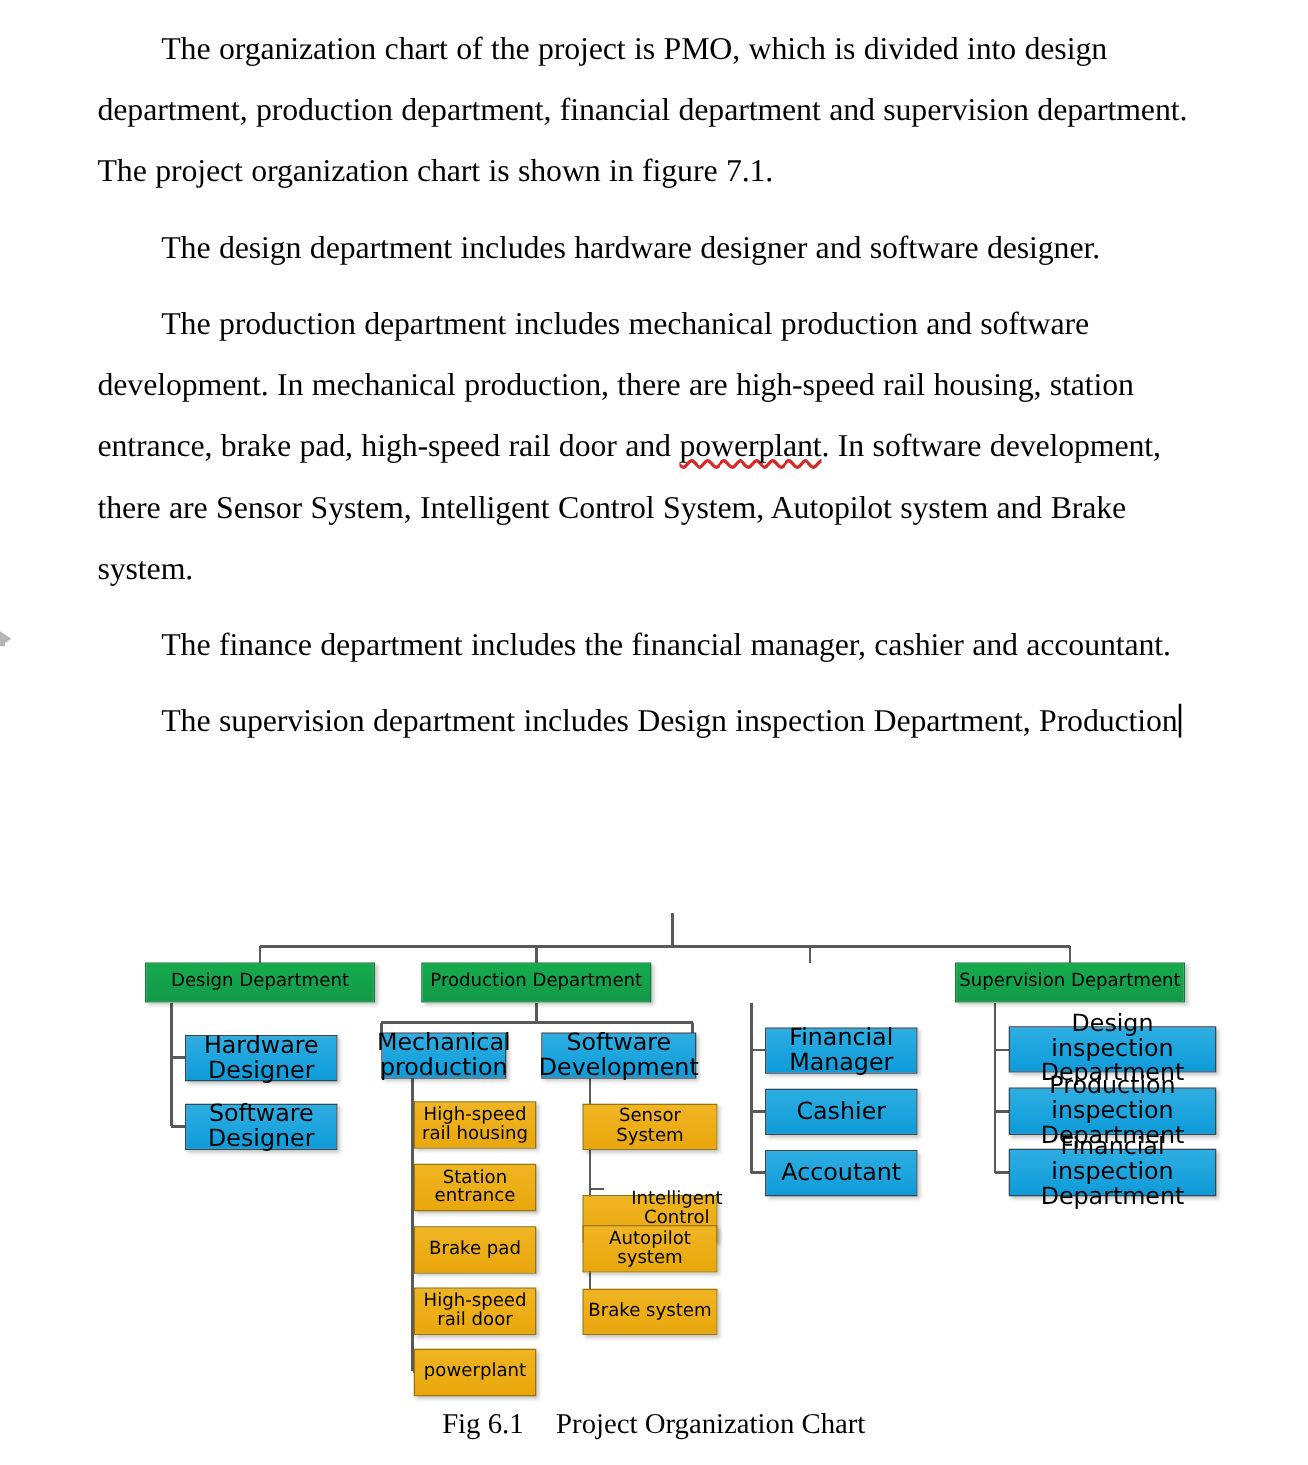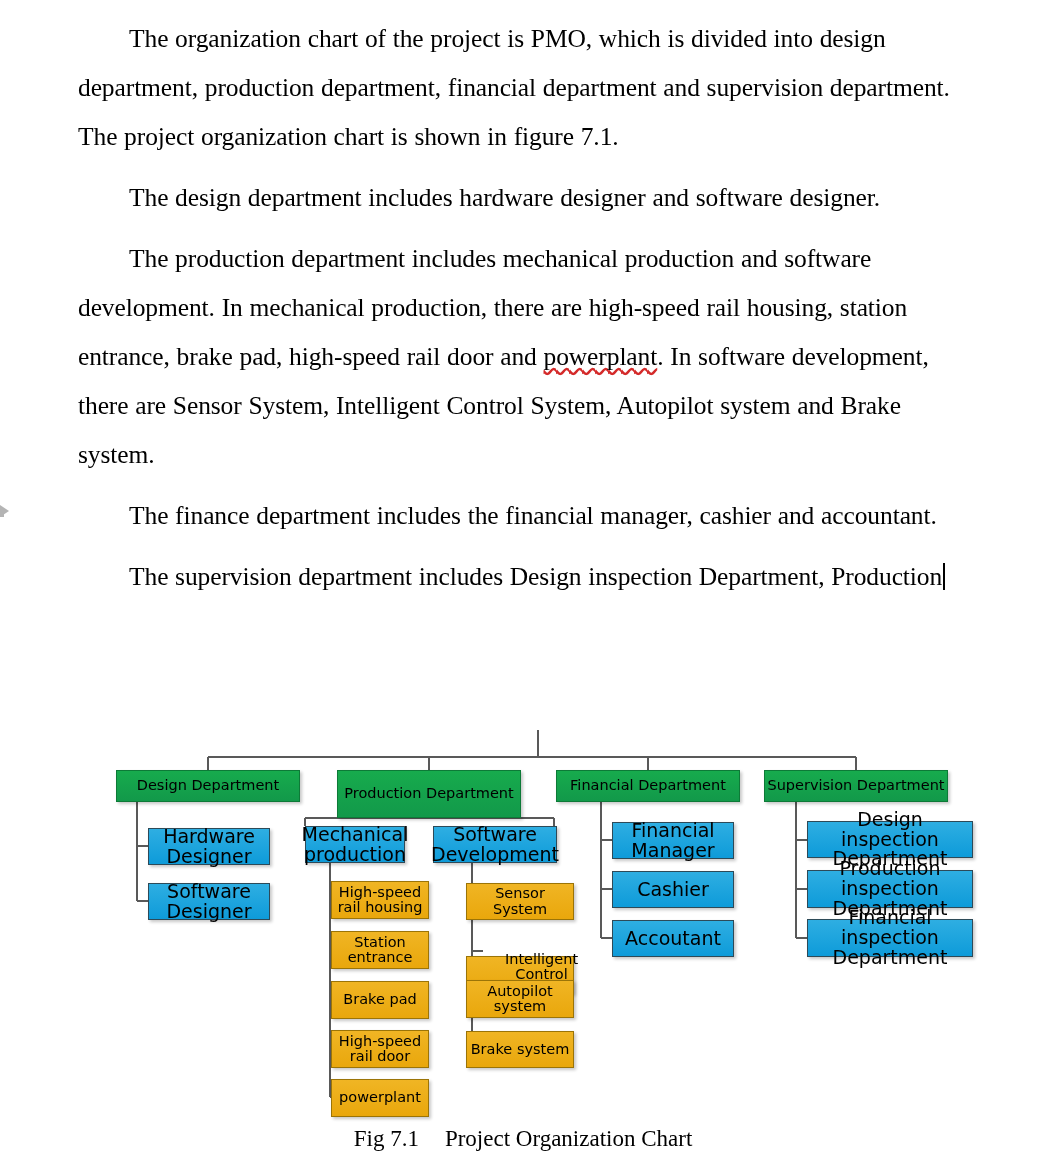--- a/index.html
+++ b/index.html
@@ -207,27 +207,24 @@
       <path d="M796,889 L807,889"></path>
       <path d="M796,938 L807,938"></path>
     </g>
   </svg>
 
 
   <div class="node node-dept" style="left:116px; top:770px; width:184px; height:32px;">
     <span>Design Department</span>
   </div>
 
-  <div class="node node-dept" style="left:337px; top:770px; width:184px; height:48px;">
+  <div class="node node-dept" style="left:337px; top:770px; width:184px; height:32px;">
     <span>Production Department</span>
   </div>
 
-  <div class="node node-dept" style="left:556px; top:770px; width:184px; height:32px;">
-    <span>Financial Department</span>
-  </div>
 
   <div class="node node-dept" style="left:764px; top:770px; width:184px; height:32px;">
     <span>Supervision Department</span>
   </div>
 
   <div class="node node-blue" style="left:148px; top:828px; width:122px; height:37px;">
     <span style="white-space:pre-line;">Hardware
 Designer</span>
   </div>
 
@@ -311,14 +308,14 @@
   </div>
 
   <div class="node node-blue" style="left:807px; top:919px; width:166px; height:38px;">
     <span style="white-space:pre-line;">Financial inspection
 Department</span>
   </div>
 
 </div>
 
 <div id="fig-caption">
-  <span>Fig 7.1</span><span class="cap-gap"></span><span>Project Organization Chart</span>
+  <span>Fig 6.1</span><span class="cap-gap"></span><span>Project Organization Chart</span>
 </div>
 
 </body></html>

